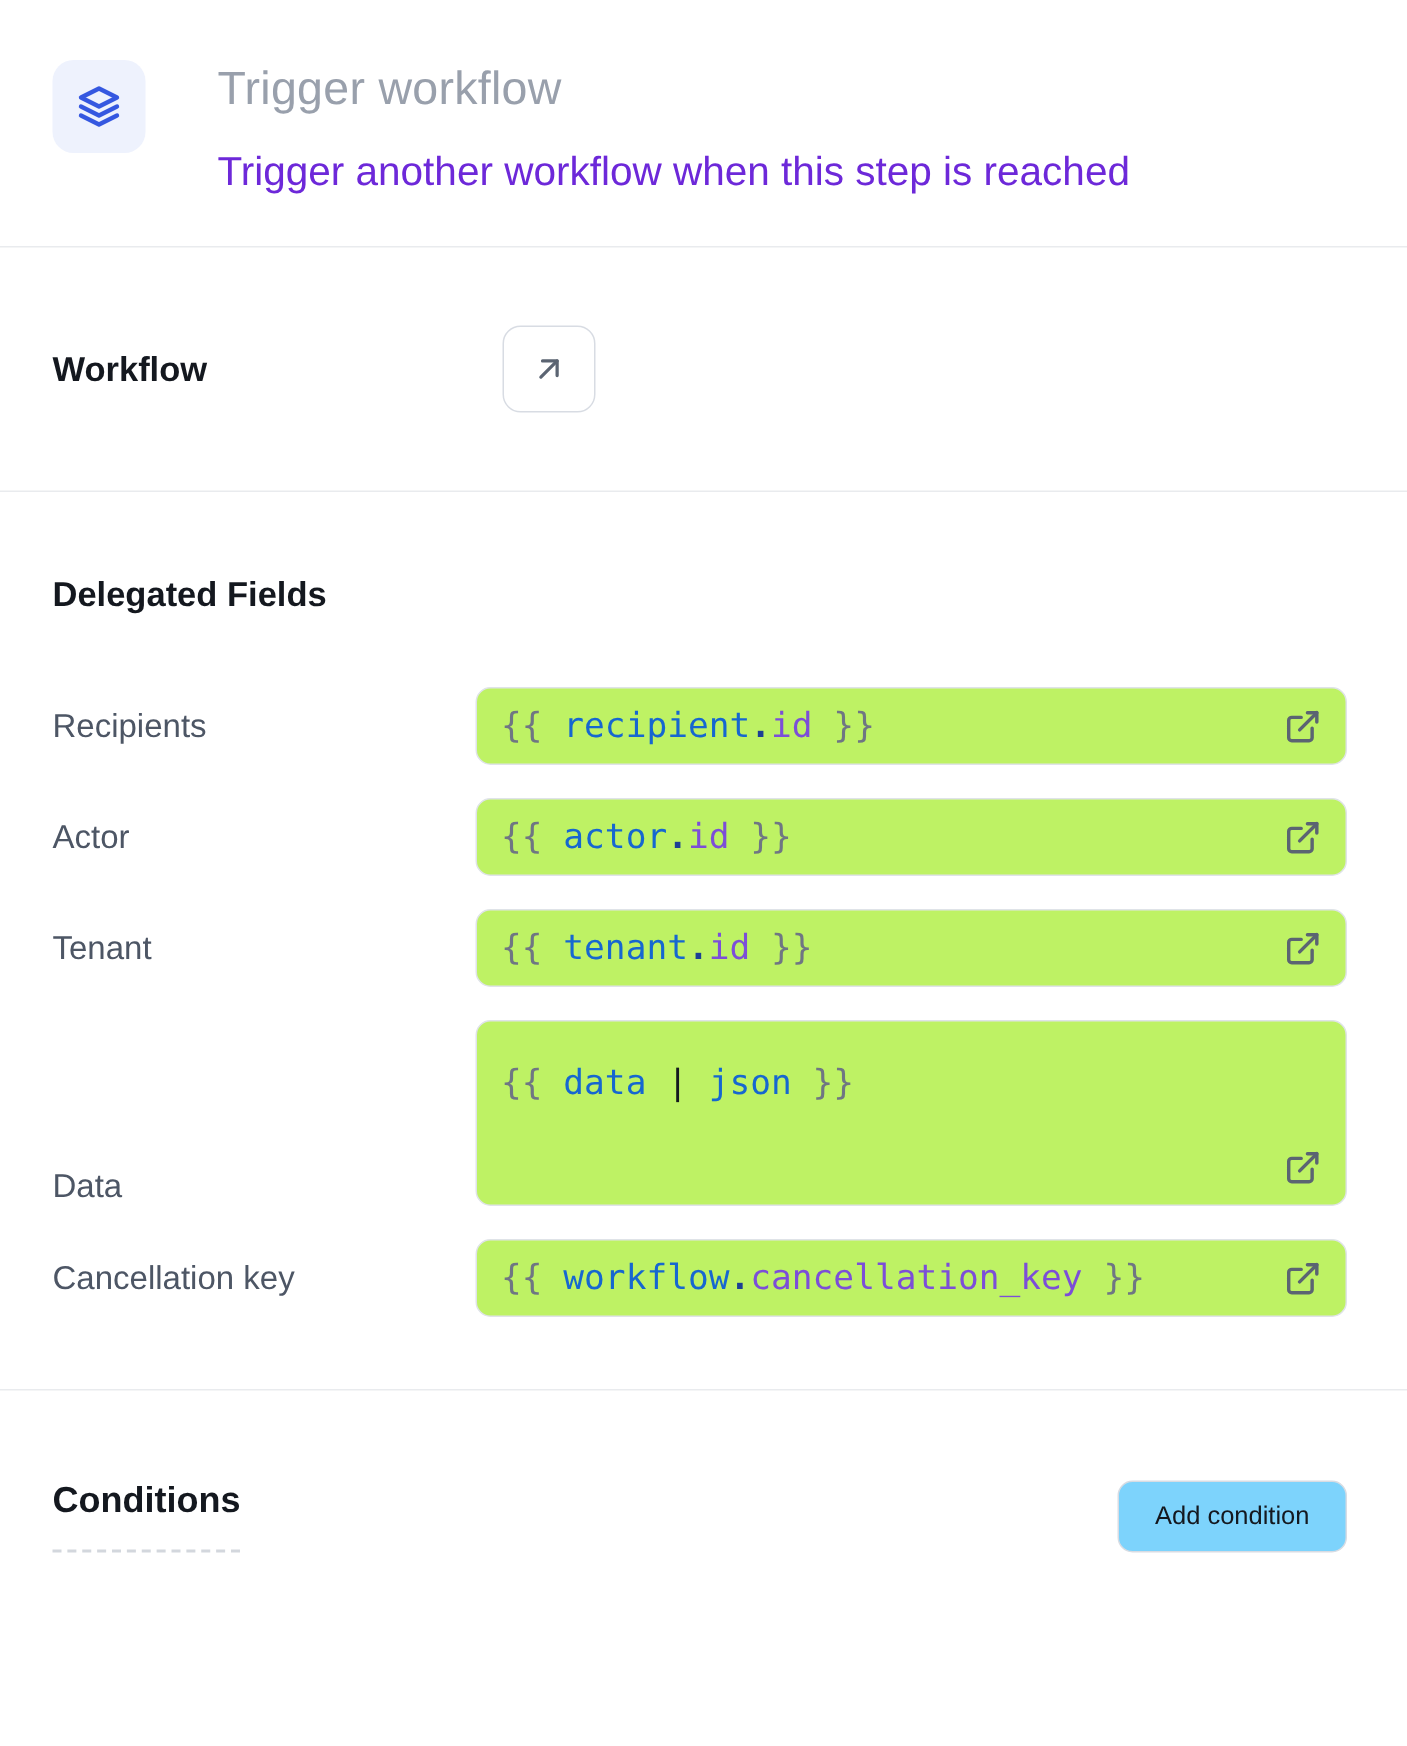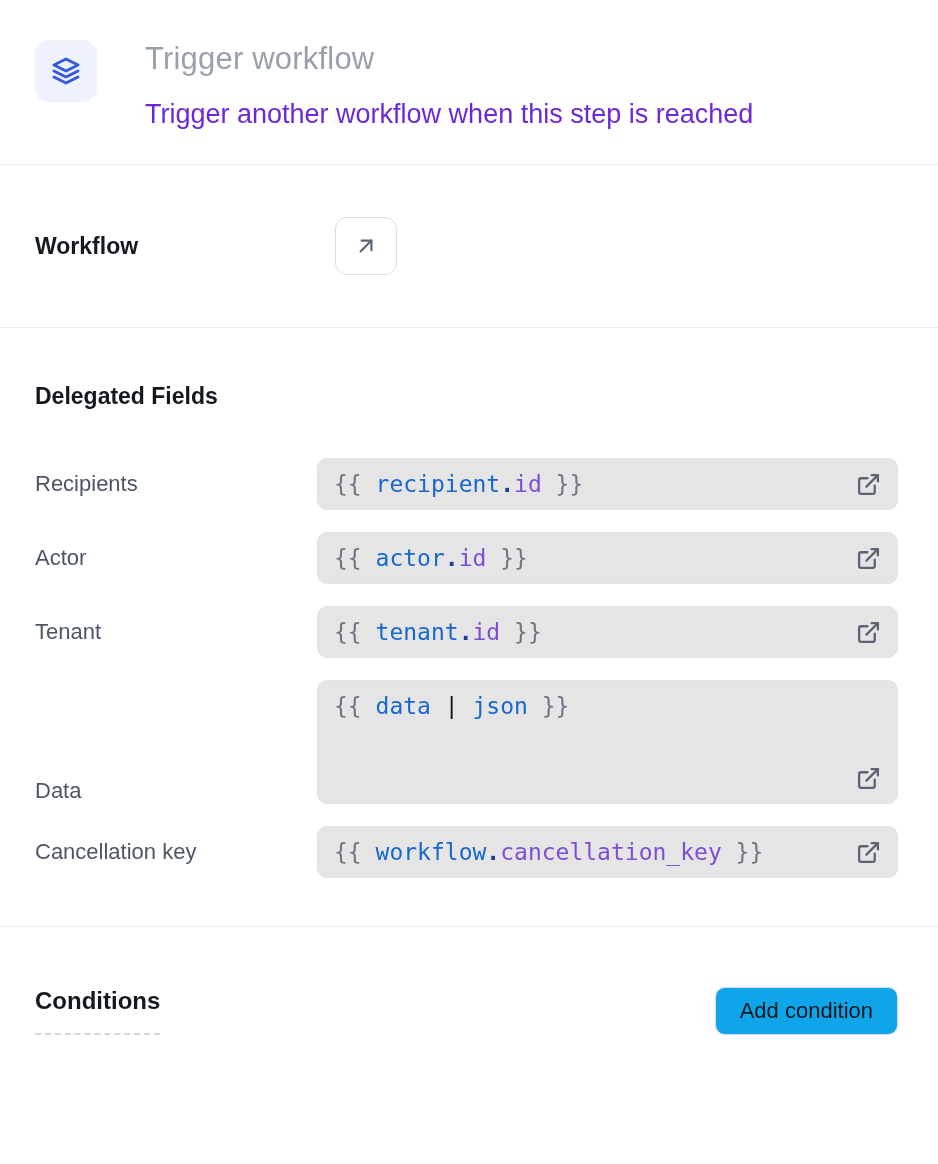--- a/index.html
+++ b/index.html
@@ -42,49 +42,49 @@
 
   
   .fields-section { padding: 55px 40px 48px 35px; }
   .section-heading { font-size: 23px; font-weight: 700; color: #14181f; }
   .field-rows { margin-top: 48px; display: flex; flex-direction: column; gap: 22px; }
   .field-row { display: flex; align-items: center; }
   .field-row.multiline { align-items: flex-end; }
   .field-label { width: 282px; flex: 0 0 auto; font-size: 22px; font-weight: 400; color: #4d5665; }
   .field-row.multiline .field-label { padding-top: 16px; }
   .field-box {
-    flex: 1; min-height: 52px; background: #e5e5e5;
+    flex: 1; min-height: 52px; background: #bef264;
     border: 1px solid #dfe3e8; border-radius: 10px;
     display: flex; align-items: center; justify-content: space-between;
     padding: 6px 16px; cursor: text; position: relative;
   }
-  .field-row.multiline .field-box { min-height: 124px; align-items: flex-start; padding-top: 12px; }
+  .field-row.multiline .field-box { min-height: 124px; align-items: flex-start; padding-top: 28px; }
   .code { font-family: "DejaVu Sans Mono", monospace; font-size: 23px; white-space: pre; }
   .tok-brace { color: #6f7683; }
   .tok-var   { color: #1667d0; }
   .tok-dot   { color: #1c3f94; font-weight: 700; }
   .tok-prop  { color: #7c4ed8; }
   .tok-pipe  { color: #14181f; }
   .box-link { display: flex; align-items: center; flex: 0 0 auto; padding-left: 10px; cursor: pointer; }
   .field-row.multiline .box-link { position: absolute; right: 16px; bottom: 12px; padding-left: 0; }
 
   
   .conditions-section {
     display: flex; justify-content: space-between;
     padding: 60px 40px 0 35px;
   }
   .conditions-heading {
     font-size: 24px; font-weight: 700; color: #14181f;
     display: inline-block; border-bottom: 2px dashed #d3d7dd; padding-bottom: 9px;
   }
   .add-condition-btn {
-    height: 48px; padding: 0 24px; background: #0ea5e9;
+    height: 48px; padding: 0 24px; background: #7dd3fc;
     border: 1px solid #d8dce3; border-radius: 10px;
     font-family: "Liberation Sans", sans-serif;
-    font-size: 22px; font-weight: 500; color: #14181f; cursor: pointer;
+    font-size: 17px; font-weight: 500; color: #14181f; cursor: pointer;
   }
   svg { display: block; }
 </style>
 </head>
 <body>
 
 <div class="header">
   <div class="icon-tile">
     <span>
       <svg width="32" height="32" viewBox="0 0 24 24" fill="none" stroke="#3558e0" stroke-width="2.2" stroke-linecap="round" stroke-linejoin="round">

